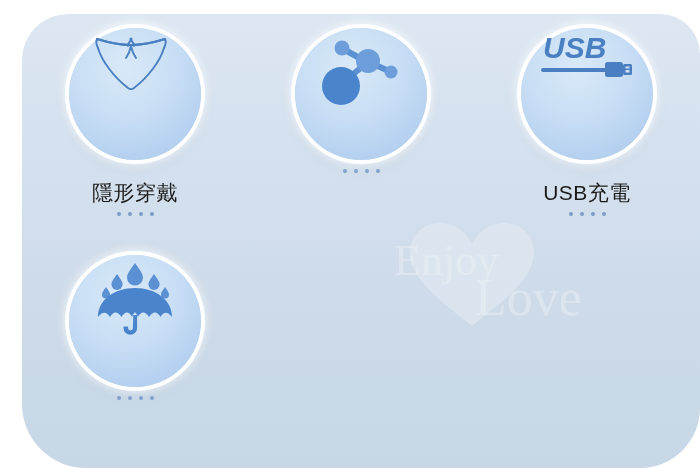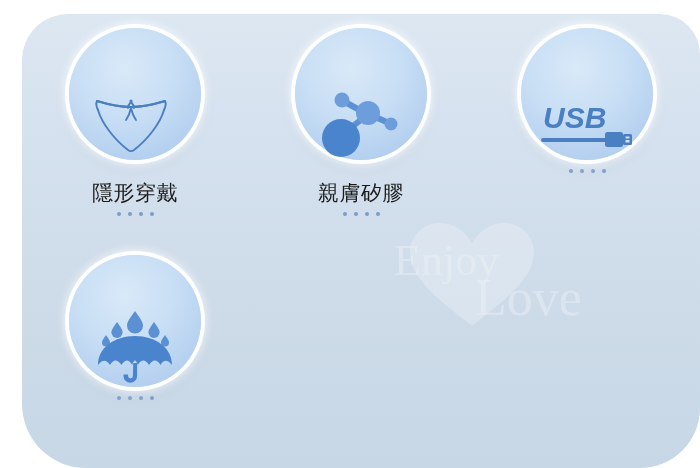--- a/index.html
+++ b/index.html
@@ -78,21 +78,21 @@
     position: relative;
     width: 132px;
     height: 132px;
     border-radius: 50%;
     background: radial-gradient(circle at 42% 30%, #d9e9f8 0%, #c9dff5 40%, #b7d2f0 72%, #aac9ec 100%);
     box-shadow:
       0 0 0 4px rgba(255,255,255,.92),
       0 0 10px 5px rgba(255,255,255,.75),
       0 6px 14px rgba(120,150,180,.18);
     display: flex;
-    align-items: flex-end;
+    align-items: flex-start;
     justify-content: center;
   }
   .badge svg { display:block; }
 
   .label {
     margin-top: 22px;
     font-size: 21px;
     line-height: 1;
     color: #1b1b1b;
     letter-spacing: .5px;
@@ -158,40 +158,40 @@
             <line x1="28" y1="22" x2="48" y2="33"></line>
             <line x1="50" y1="35" x2="26" y2="54"></line>
             <line x1="56" y1="36" x2="72" y2="43"></line>
           </g>
           <circle cx="24" cy="58" r="19" fill="#4a84cd"></circle>
           <circle cx="51" cy="33" r="12" fill="#6d9edb"></circle>
           <circle cx="25" cy="20" r="7.5" fill="#6d9edb"></circle>
           <circle cx="74" cy="44" r="6.5" fill="#6d9edb"></circle>
         </svg>
       </div>
-      <div class="label">親膚矽膠</div>
       <div class="dots">
           <i></i>
           <i></i>
           <i></i>
           <i></i>
         </div>
     </div>
 
     <div class="cell">
       <div class="badge">
         <svg width="100" height="62" viewBox="0 0 100 62">
           <text x="6" y="30" font-family="'Liberation Sans','DejaVu Sans',sans-serif" font-size="30" font-weight="bold" font-style="italic" fill="#4a7fc1">USB</text>
           <rect x="4" y="40" width="66" height="4" rx="2" fill="#4a7fc1"></rect>
           <rect x="68" y="34" width="18" height="15" rx="2.5" fill="#4a7fc1"></rect>
           <rect x="86" y="36" width="9" height="11" rx="1.5" fill="#4a7fc1"></rect>
           <rect x="88.5" y="38.5" width="4" height="2" fill="#cfe1f5"></rect>
           <rect x="88.5" y="42" width="4" height="2.5" fill="#cfe1f5"></rect>
         </svg>
       </div>
+      <div class="label">USB充電</div>
       <div class="dots">
           <i></i>
           <i></i>
           <i></i>
           <i></i>
         </div>
     </div>
 
     <div class="cell">
       <div class="badge">

